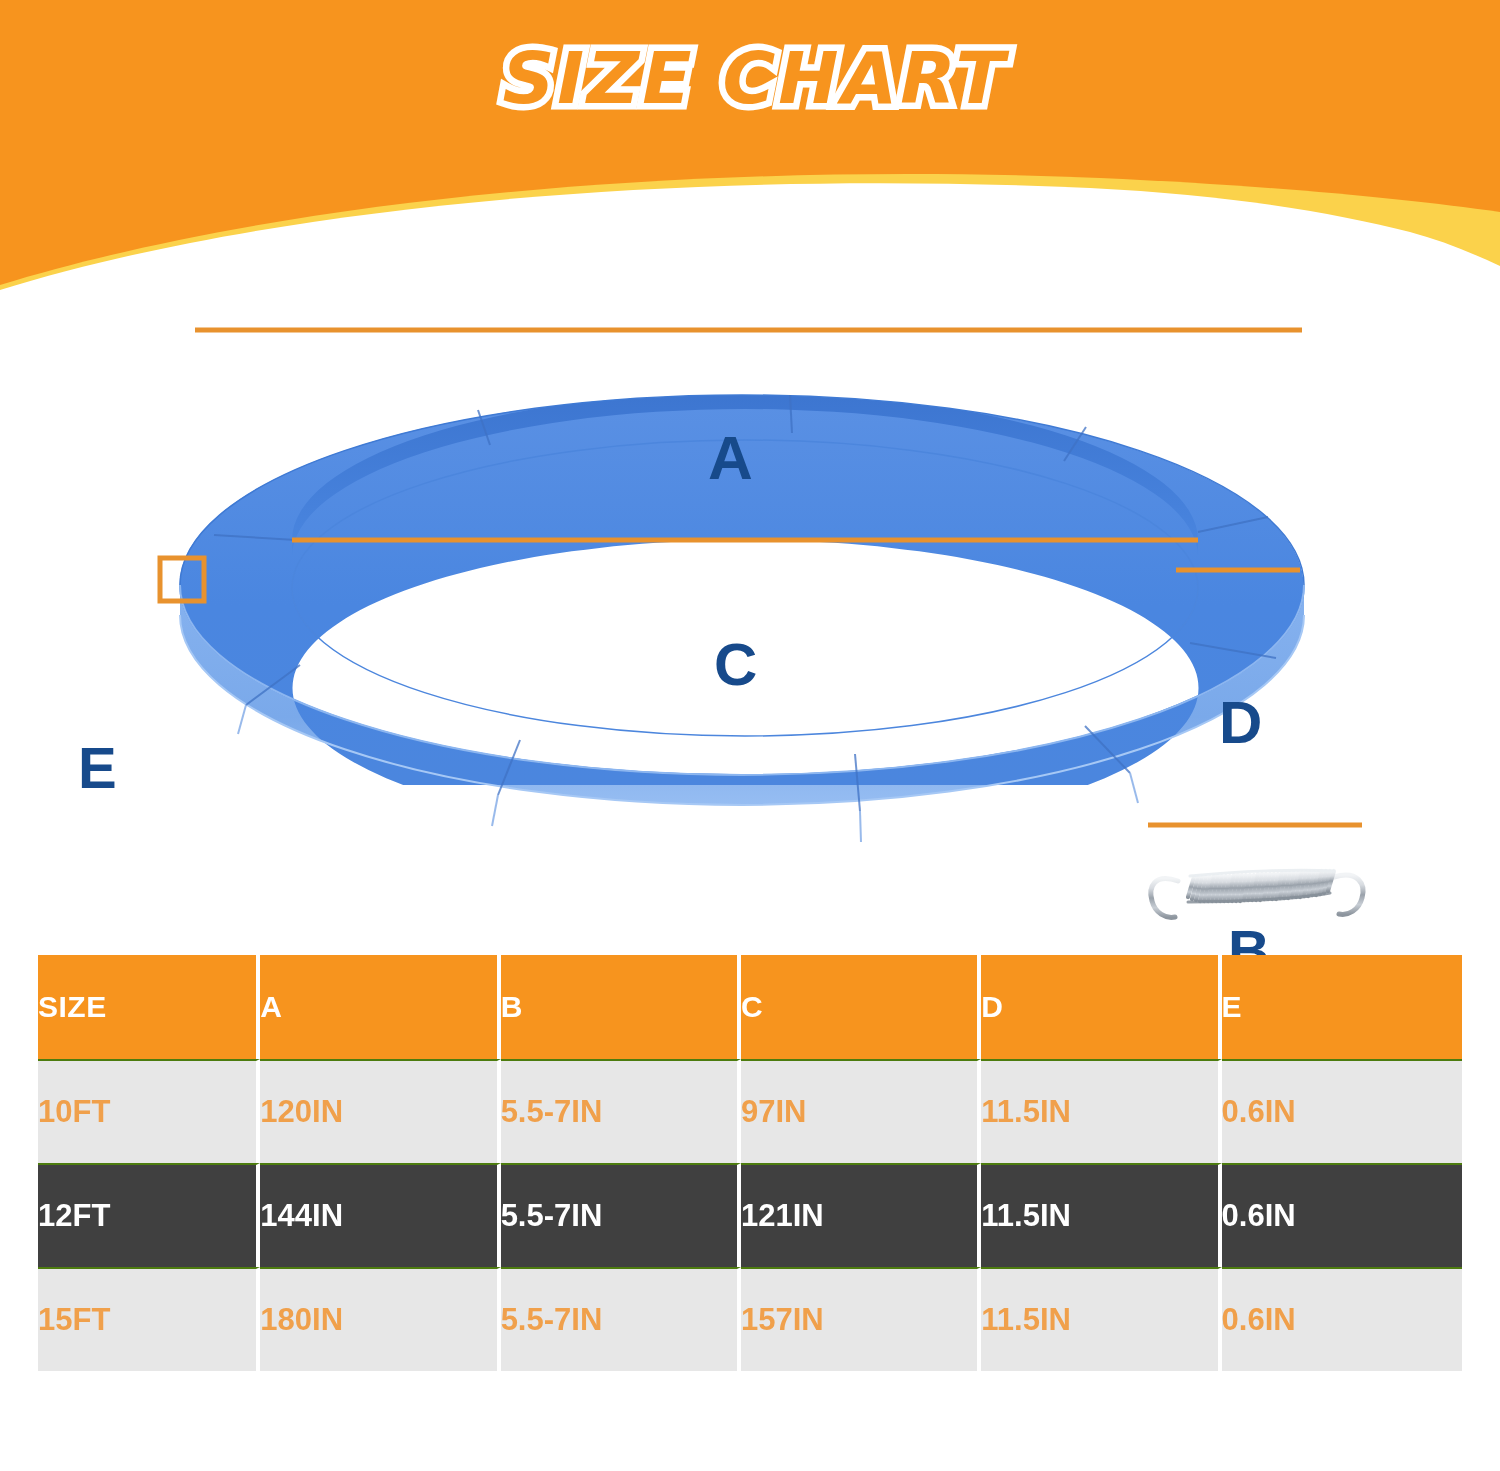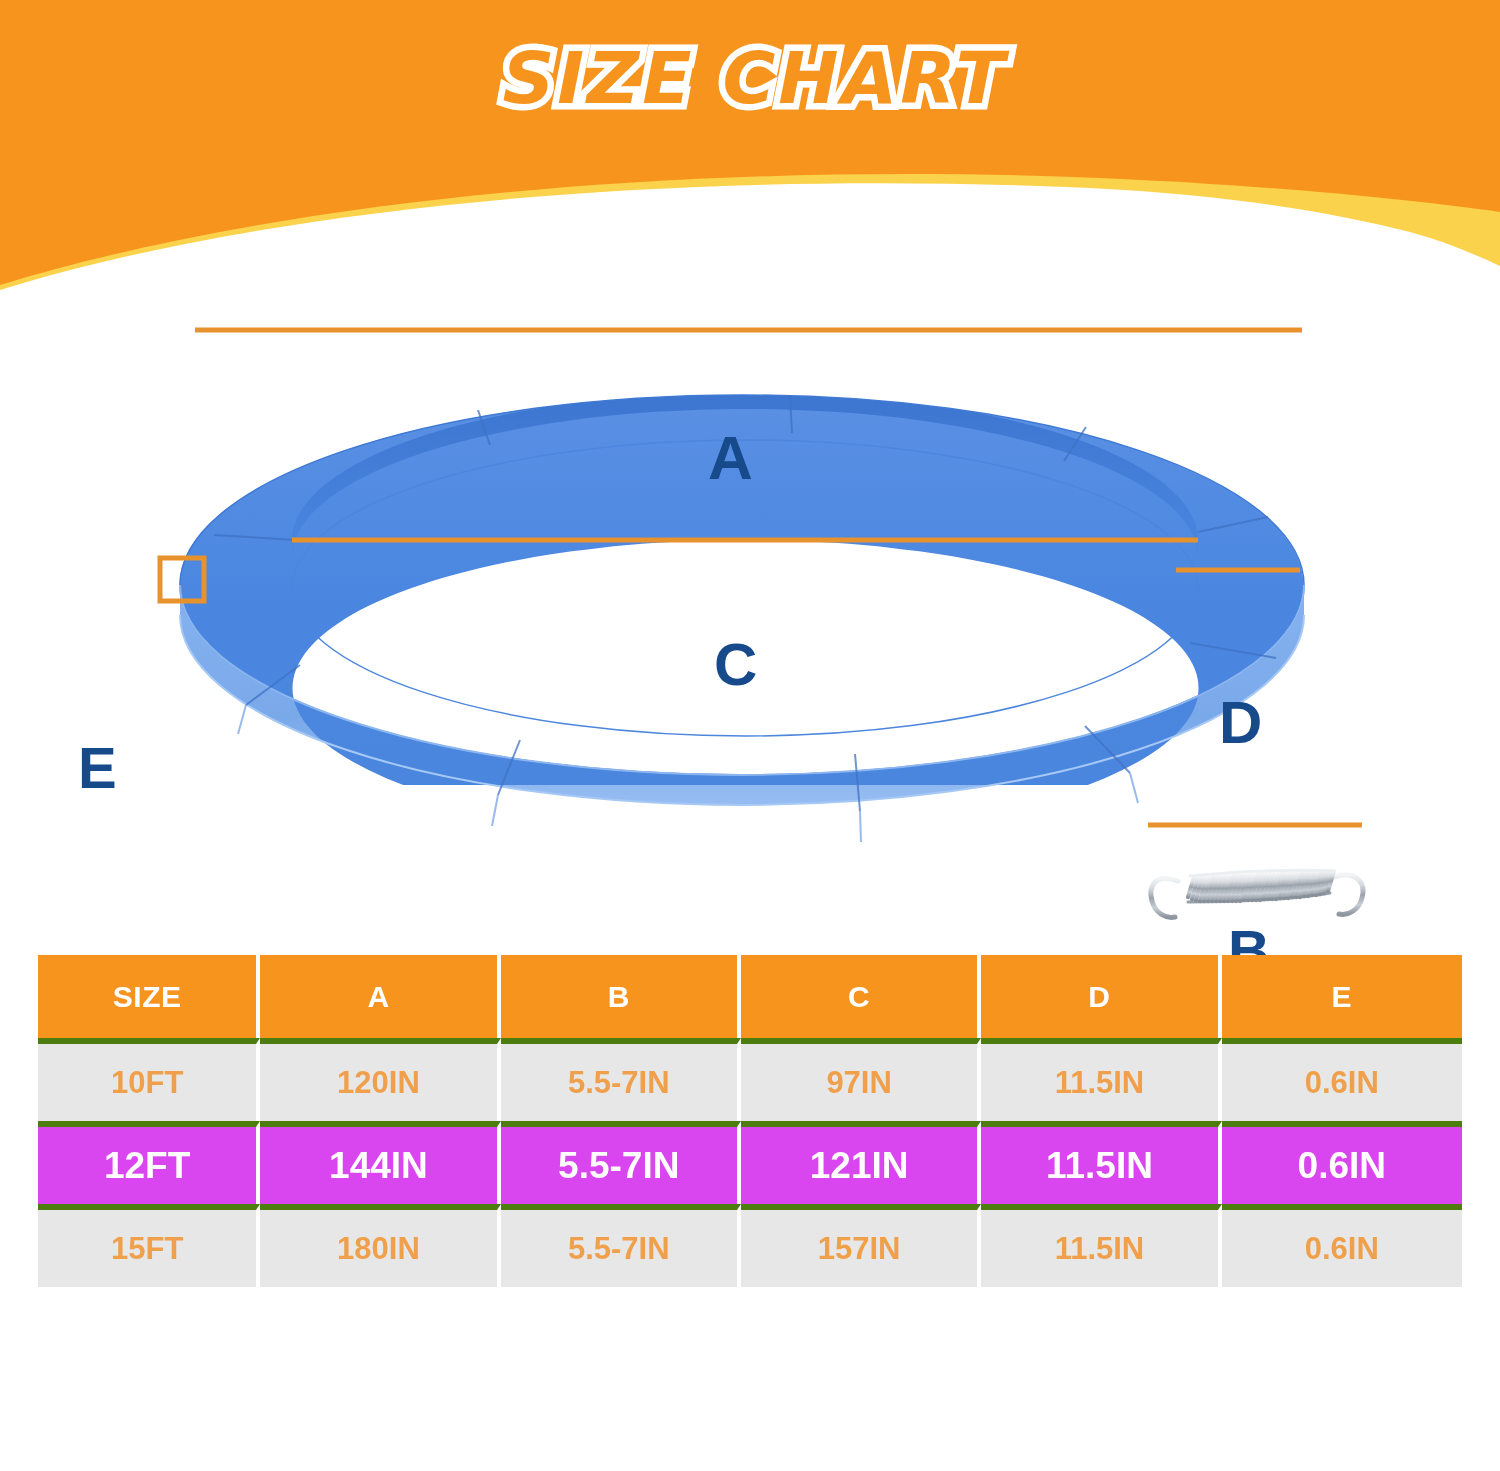--- a/index.html
+++ b/index.html
@@ -43,32 +43,32 @@
   #label-D { left:1219px; top:498px; font-size:60px; }
   #label-E { left:78px;  top:544px; font-size:58px; }
   #label-B { left:1228px; top:727px; font-size:58px; }
 
   
   .table-wrap { position:absolute; left:38px; top:955px; width:1424px; }
   table { border-collapse:separate; border-spacing:0; width:1424px; table-layout:fixed; }
   col.c-size { width:222px; }
   col.c-rest { width:240px; }
   th, td {
-    text-align:center;
+    text-align:left;
     font-family:"Liberation Sans", sans-serif;
     font-weight:bold;
-    height:83px;
+    height:104px;
     vertical-align:middle;
     border-right:4px solid #ffffff;
   }
   th:last-child, td:last-child { border-right:none; }
   thead th { background:#F7941E; color:#ffffff; font-size:30px; letter-spacing:.5px; }
   tr.odd td { background:#e7e7e7; color:#F0A04B; font-size:31px; }
-  tr.even td { background:#d946ef; color:#ffffff; font-size:37px; }
-  tbody tr td { border-top:6px solid #4d7c0f; }
+  tr.even td { background:#404040; color:#ffffff; font-size:31px; }
+  tbody tr td { border-top:2px solid #4d7c0f; }
 </style>
 </head>
 <body>
 
 <div id="page">
 
   <div class="banner">
     <svg width="1500" height="300" viewBox="0 0 1500 300" xmlns="http://www.w3.org/2000/svg">
       <rect x="0" y="0" width="1500" height="300" fill="#F7941E"></rect>
       <path d="M0,300 L0,285 C260,205 660,160 1100,178 C1260,185 1400,198 1500,212 L1500,300 Z" fill="#FBD24B"></path>

